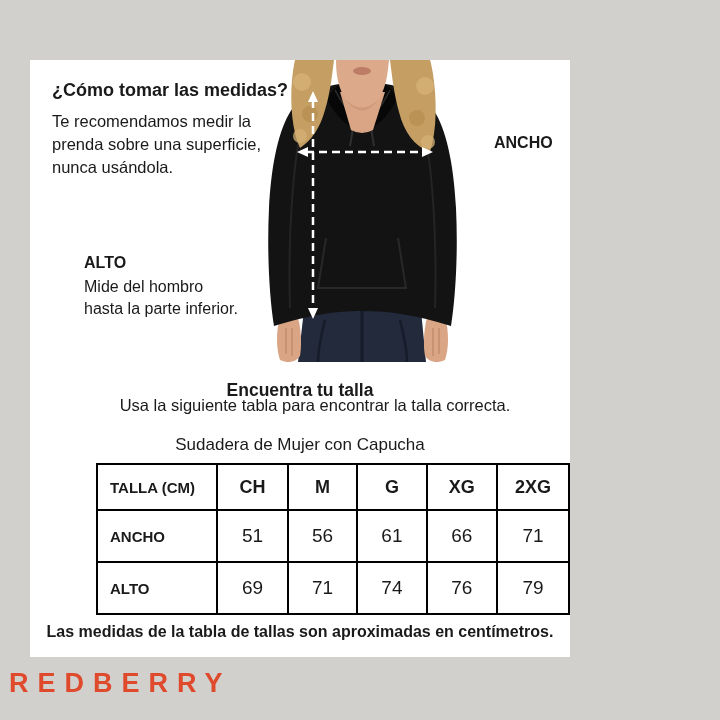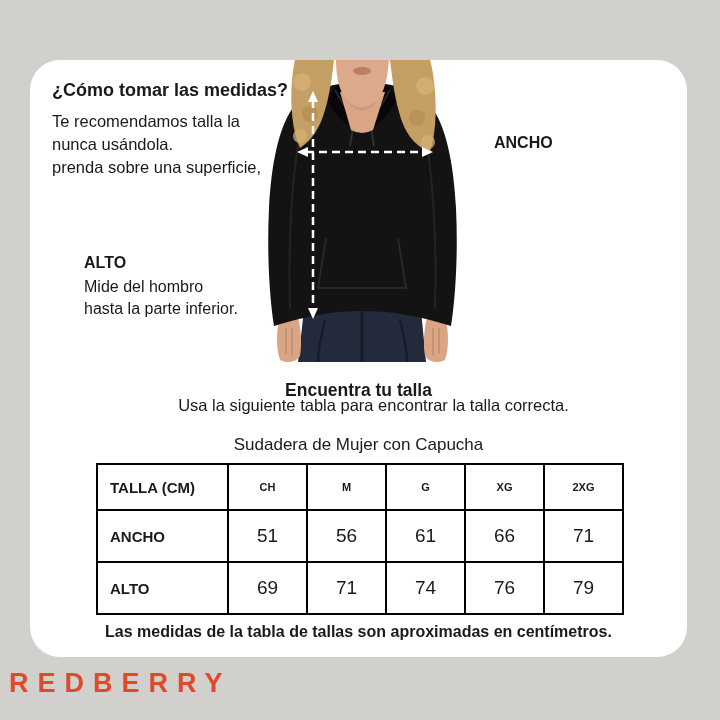--- a/index.html
+++ b/index.html
@@ -1,63 +1,63 @@
 <!DOCTYPE html>
 <html><head>
 <meta charset="utf-8">
 <style>
   html,body{margin:0;padding:0;background:#d2d0cd;}
   .page{
     position:relative;width:720px;height:720px;background:#d2d0cd;
     font-family:"Liberation Sans",sans-serif;color:#1a1a1a;overflow:hidden;
   }
-  .card{position:absolute;left:30px;top:60px;width:657px;height:597px;background:#ffffff;border-radius:30px;}
+  .card{position:absolute;left:30px;top:60px;width:540px;height:597px;background:#ffffff;}
 
   .howto-title{position:absolute;left:22px;top:20px;font-size:18px;font-weight:bold;}
   .howto-text{position:absolute;left:22px;top:50px;font-size:16.5px;line-height:23px;}
 
   .measure-block .measure-label{font-weight:bold;font-size:16px;margin-bottom:4px;}
   .measure-block .measure-desc{font-size:16px;line-height:22px;}
   .ancho-block{position:absolute;left:464px;top:74px;}
   .alto-block{position:absolute;left:54px;top:194px;}
 
   .photo{position:absolute;left:210px;top:0;width:245px;height:302px;}
 
   .center-text{position:absolute;left:0;width:100%;text-align:center;}
   .find-title{top:320px;font-size:17.5px;font-weight:bold;}
   .find-sub{top:336px;font-size:16.5px;margin-left:15px;}
   .table-title{top:375px;font-size:17px;}
 
   .size-table{position:absolute;left:66px;top:403px;border-collapse:collapse;table-layout:fixed;}
   .size-table th,.size-table td{border:2px solid #000;padding:0;vertical-align:middle;}
   .size-table tr.head{height:46px;}
   .size-table tr.data{height:52px;}
-  .size-table th{font-size:11px;font-weight:bold;text-align:center;}
+  .size-table th{font-size:18px;font-weight:bold;text-align:center;}
   .size-table th.first,.size-table td.first{text-align:left;padding-left:12px;font-weight:bold;font-size:15px;}
   .size-table td.val{text-align:center;font-size:19px;font-weight:normal;}
 
   .note{top:563px;font-size:16px;font-weight:bold;text-align:center;}
 
   .logo{
     position:absolute;left:0;top:668px;width:100%;text-align:left;
     font-size:27px;font-weight:bold;letter-spacing:9px;text-indent:9px;color:#de4a2b;
   }
 </style>
 </head>
 <body>
 
 <div class="page">
   <div class="card">
 
     <div class="howto-title">¿Cómo tomar las medidas?</div>
 
     <div class="howto-text">
-      <div>Te recomendamos talla la</div>
+      <div>Te recomendamos medir la</div>
+      <div>prenda sobre una superficie,</div>
       <div>nunca usándola.</div>
-      <div>prenda sobre una superficie,</div>
     </div>
 
     <div class="measure-block ancho-block">
       <div class="measure-label">ANCHO</div>
     </div>
 
     <div class="measure-block alto-block">
       <div class="measure-label">ALTO</div>
       <div class="measure-desc">
         <div>Mide del hombro</div>

